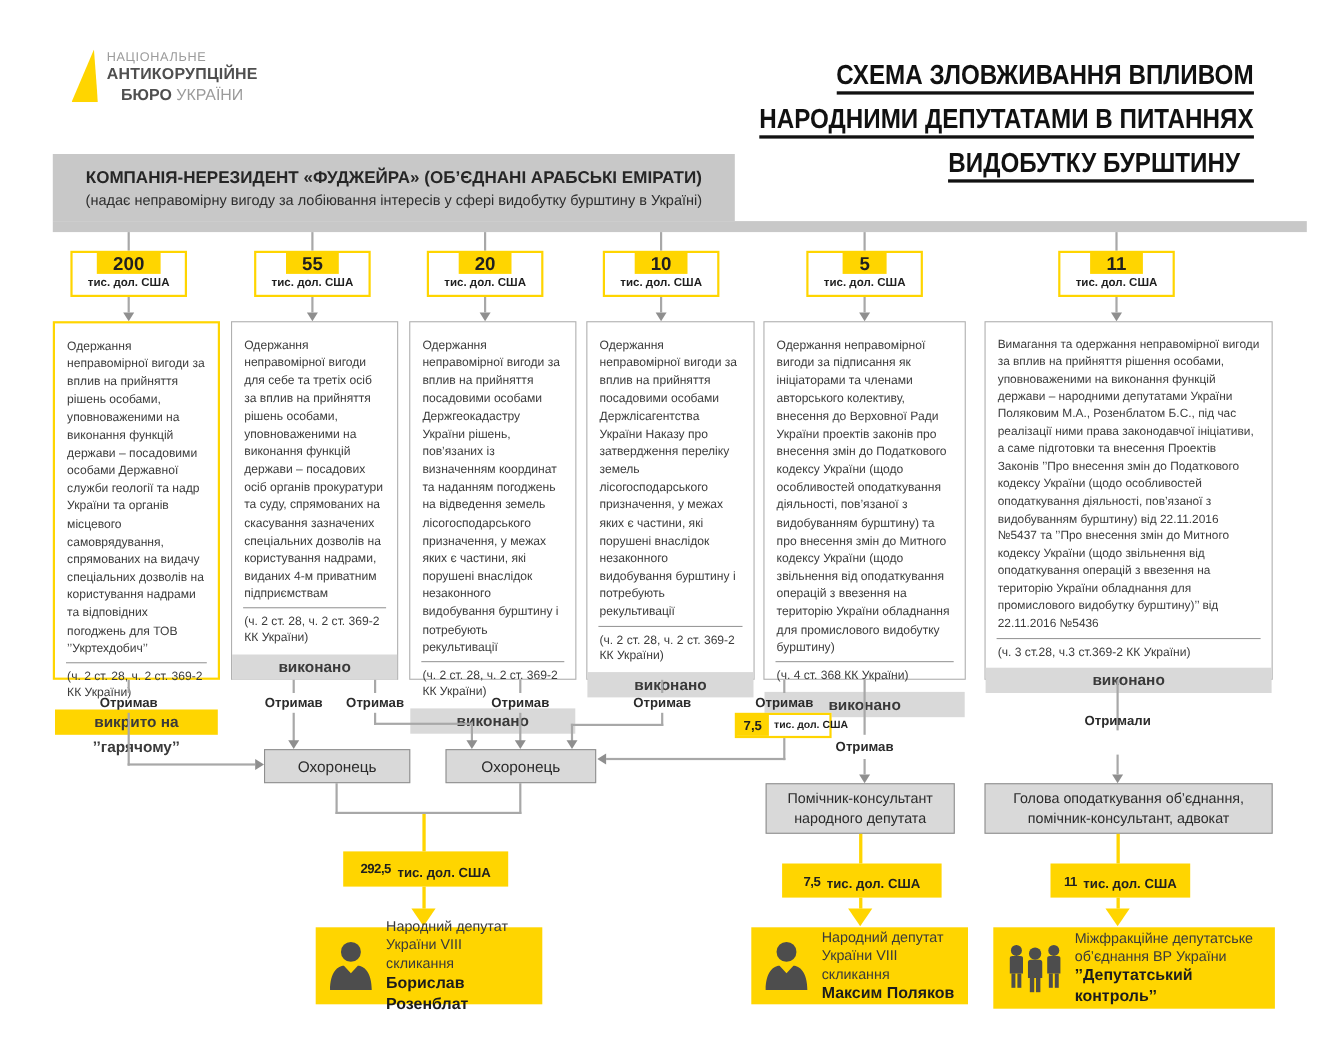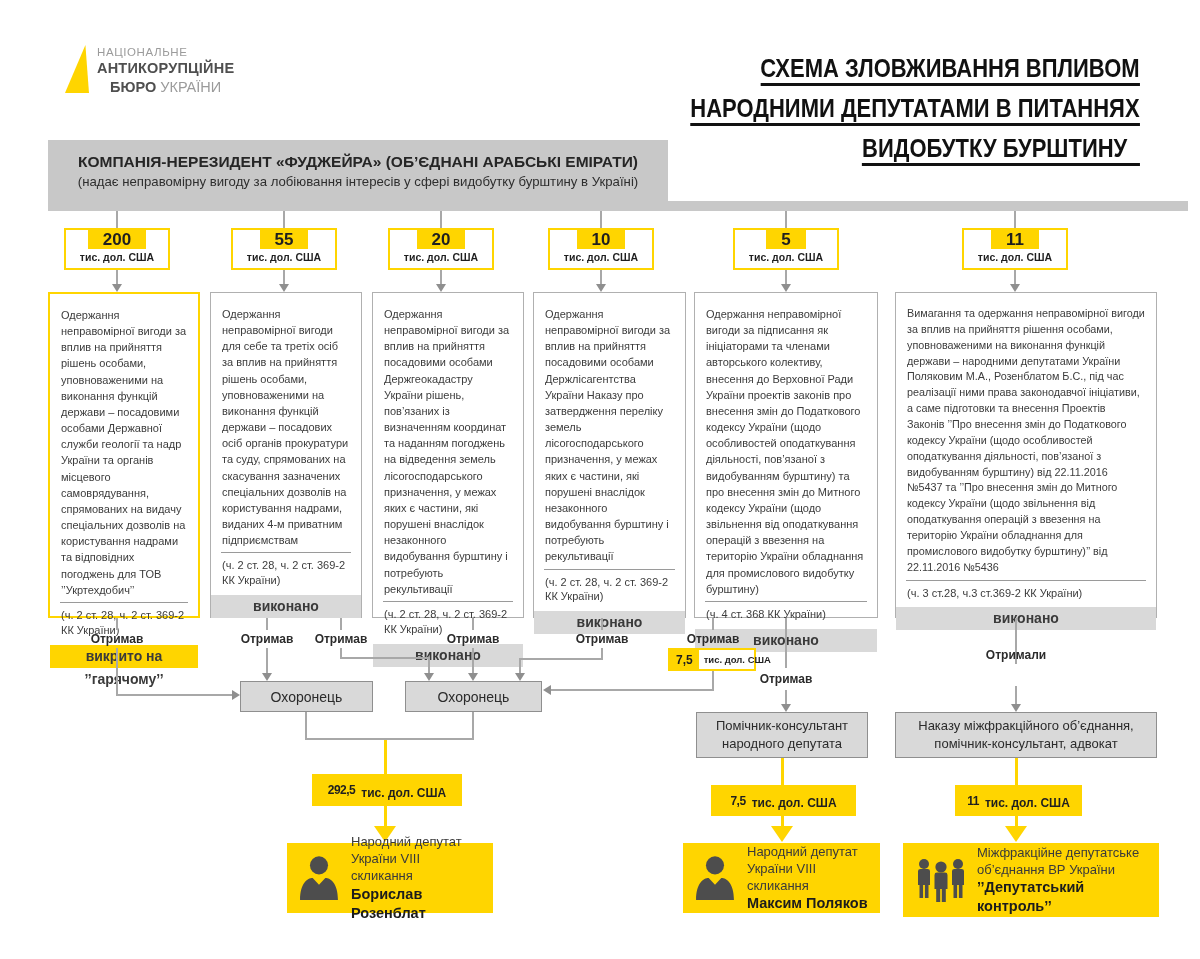--- a/index.html
+++ b/index.html
@@ -274,21 +274,21 @@
         </svg>
     </span>
     <span class="r-txt">
       <span style="display:block">Народний депутат</span>
       <span style="display:block">України VIII скликання</span>
       <span class="r-name" style="display:block">Максим Поляков</span>
     </span>
   </div>
 
   <div class="graybox" style="left:895px;top:712px;width:262px;height:46px">
-    <span class="gb-line">Наказу міжфракційного об’єднання,</span>
+    <span class="gb-line">Голова оподаткування об’єднання,</span>
     <span class="gb-line">помічник-консультант, адвокат</span>
   </div>
   <div class="yv" style="left:1015px;top:758px;height:27px"></div>
   <div class="totbox" style="left:955px;top:785px;width:127px;height:31px">
     <span class="tot-n">11</span>
     <span class="tot-u">тис. дол. США</span>
   </div>
   <div class="yv" style="left:1015px;top:816px;height:10px"></div>
   <div class="yarr" style="left:1005px;top:826px"></div>
   <div class="recip" style="left:903px;top:843px;width:256px;height:74px;gap:10px">

